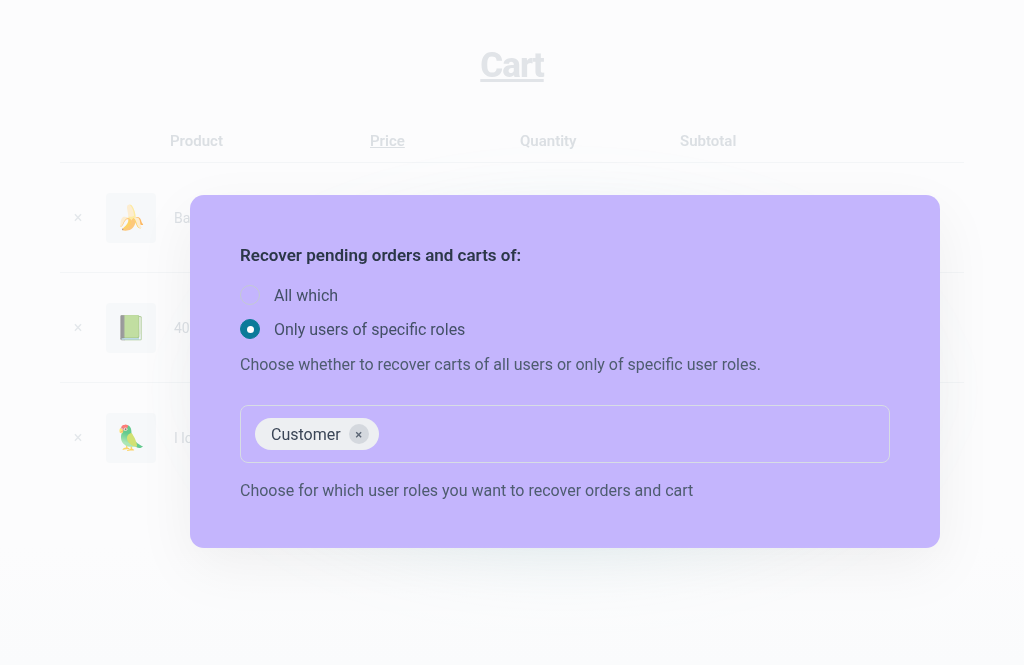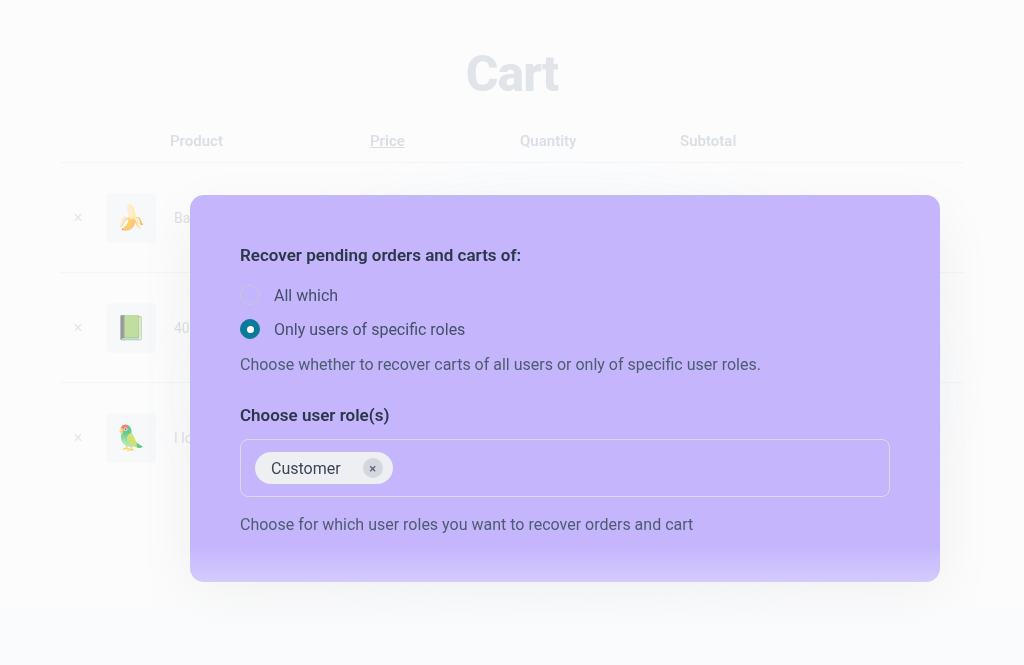--- a/index.html
+++ b/index.html
@@ -25,24 +25,25 @@
       height: 100%;
       background: #fefefe;
       opacity: 0.6;
     }
 
     .cart-title {
       position: absolute;
       top: 45px;
       left: 50%;
       transform: translateX(-50%);
-      font-size: 50px;
+      font-size: 35px;
       font-weight: 800;
       color: #d1d5db;
       letter-spacing: -1px;
+      text-decoration: underline;
     }
 
     .cart-table {
       position: absolute;
       top: 120px;
       left: 60px;
       right: 60px;
     }
 
     .table-header {
@@ -187,21 +188,21 @@
       gap: 6px;
       margin-bottom: 16px;
     }
 
     .tag {
       background: #edeff2;
       border-radius: 18px;
       padding: 6px 10px 6px 16px;
       display: inline-flex;
       align-items: center;
-      gap: 22px;
+      gap: 8px;
       font-size: 16px;
       color: #3a4556;
     }
 
     .tag-remove {
       width: 20px;
       height: 20px;
       border-radius: 50%;
       background: #d4d8de;
       color: #5b6574;
@@ -270,21 +271,20 @@
       <span class="radio-label">All which</span>
     </div>
     <div class="radio-option">
       <span class="radio-circle selected"></span>
       <span class="radio-label">Only users of specific roles</span>
     </div>
   </div>
 
   <div class="helper-text">Choose whether to recover carts of all users or only of specific user roles.</div>
 
-  <div class="field-label">Choose user role(s)</div>
 
   <div class="tag-input">
     <span class="tag">
       <span>Customer</span>
       <span class="tag-remove">×</span>
     </span>
   </div>
 
   <div class="helper-text" style="margin-bottom:0">Choose for which user roles you want to recover orders and cart</div>
 </div>

